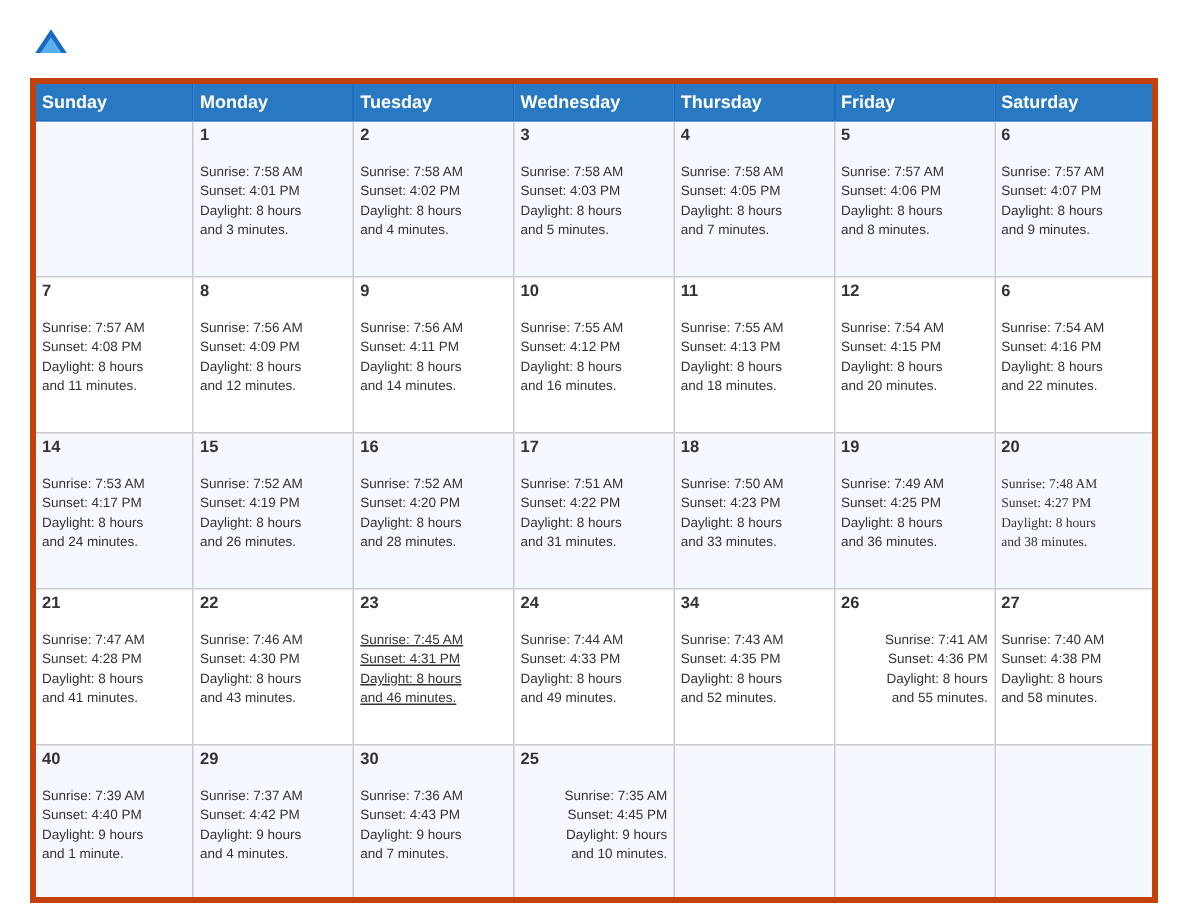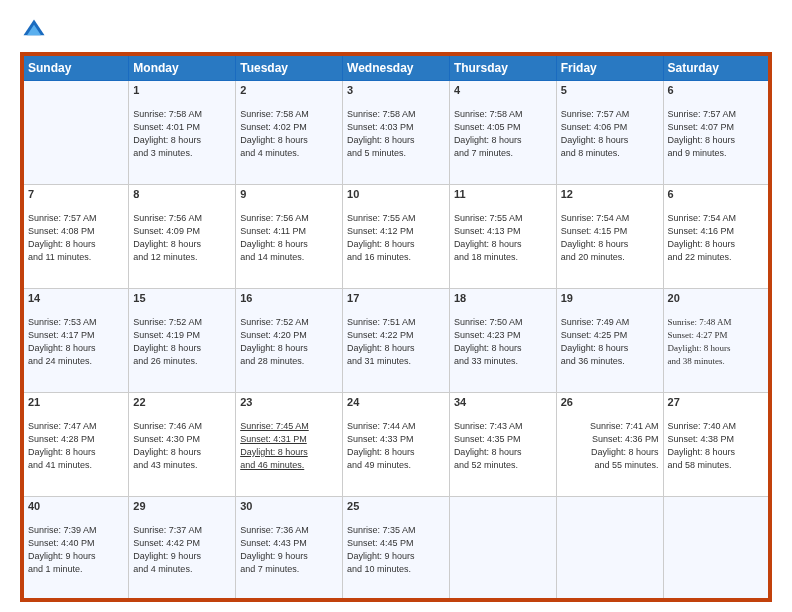--- a/index.html
+++ b/index.html
@@ -356,21 +356,21 @@
           </td>
           <td>
             <span class="day-number">30</span>
             <div class="day-info" style="white-space: pre-line;">Sunrise: 7:36 AM
 Sunset: 4:43 PM
 Daylight: 9 hours
 and 7 minutes.</div>
           </td>
           <td>
             <span class="day-number">25</span>
-            <div class="day-info" style="white-space: pre-line;">Sunrise: 7:35 AM
+            <div class="day-info" style="white-space: pre-line; text-align: right;">Sunrise: 7:35 AM
 Sunset: 4:45 PM
 Daylight: 9 hours
 and 10 minutes.</div>
           </td>
           <td class="empty"></td>
           <td class="empty"></td>
           <td class="empty"></td>
         </tr>
       </tbody>
   </table>

